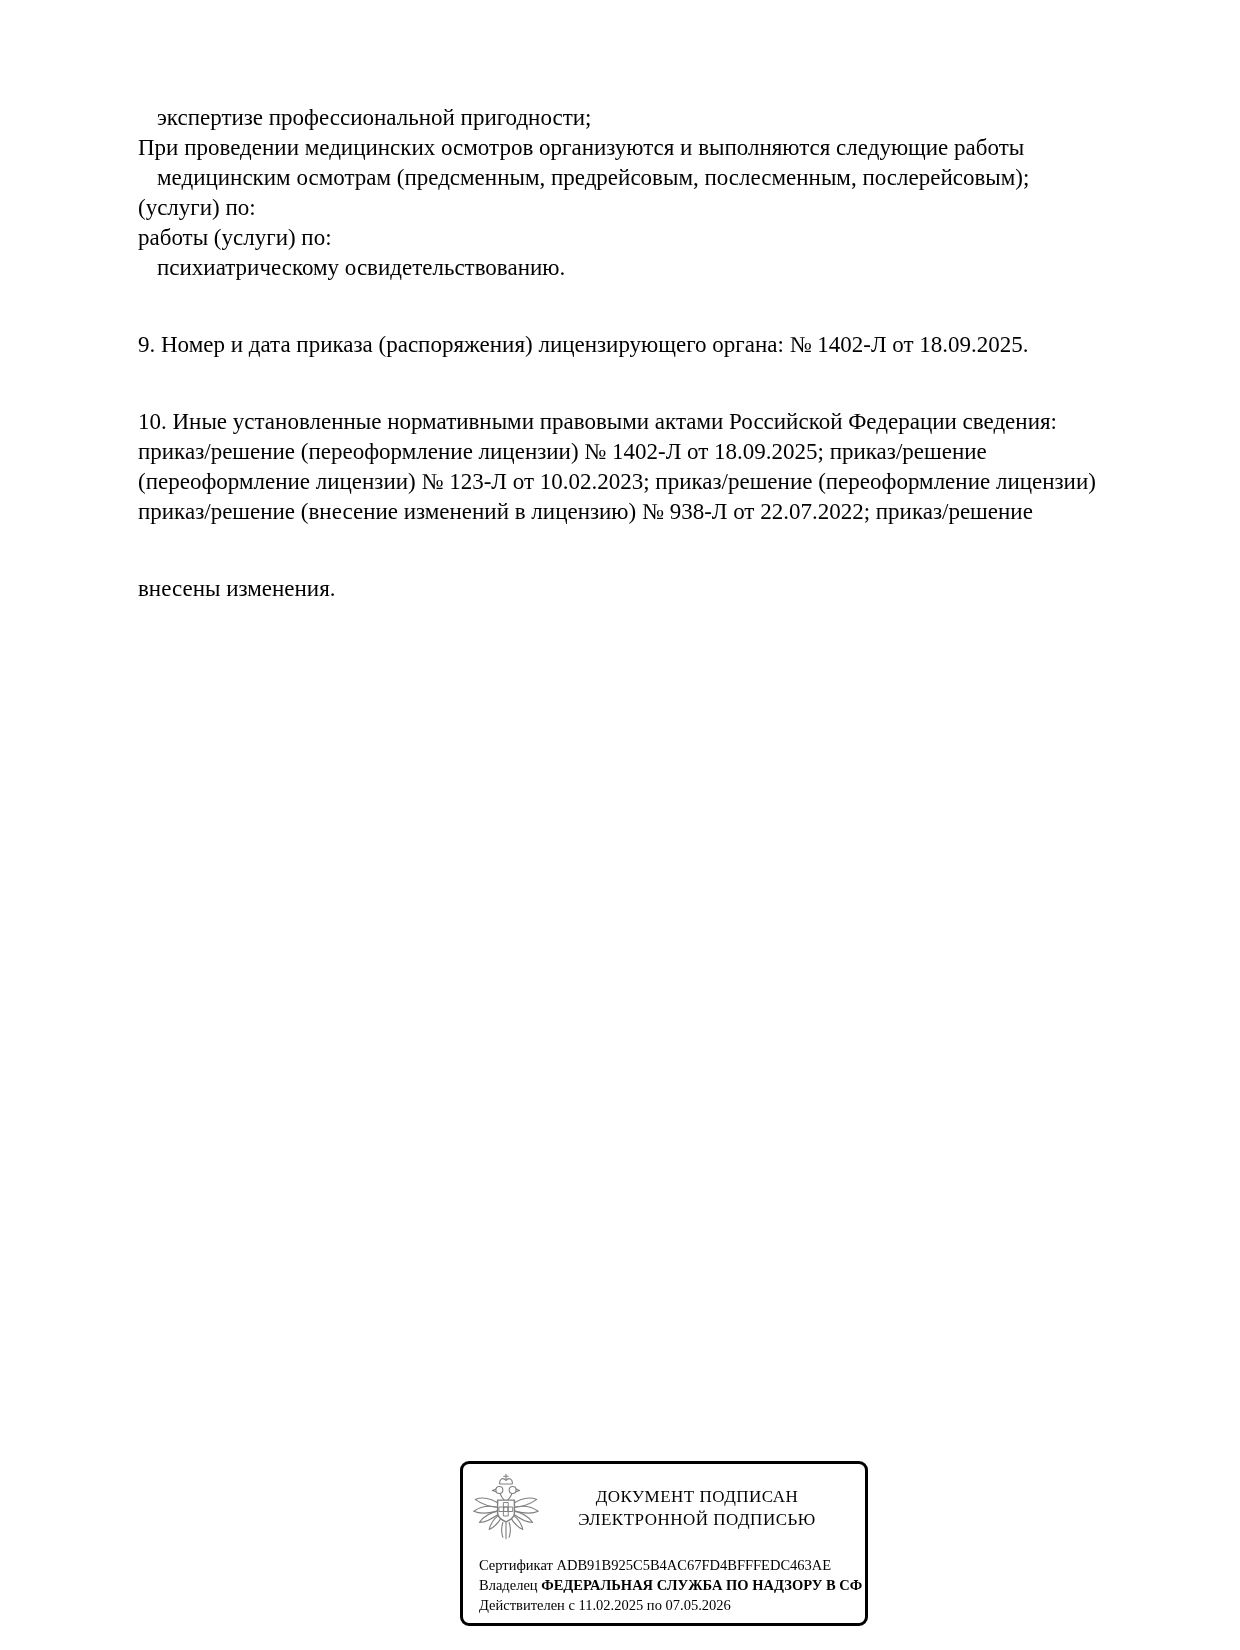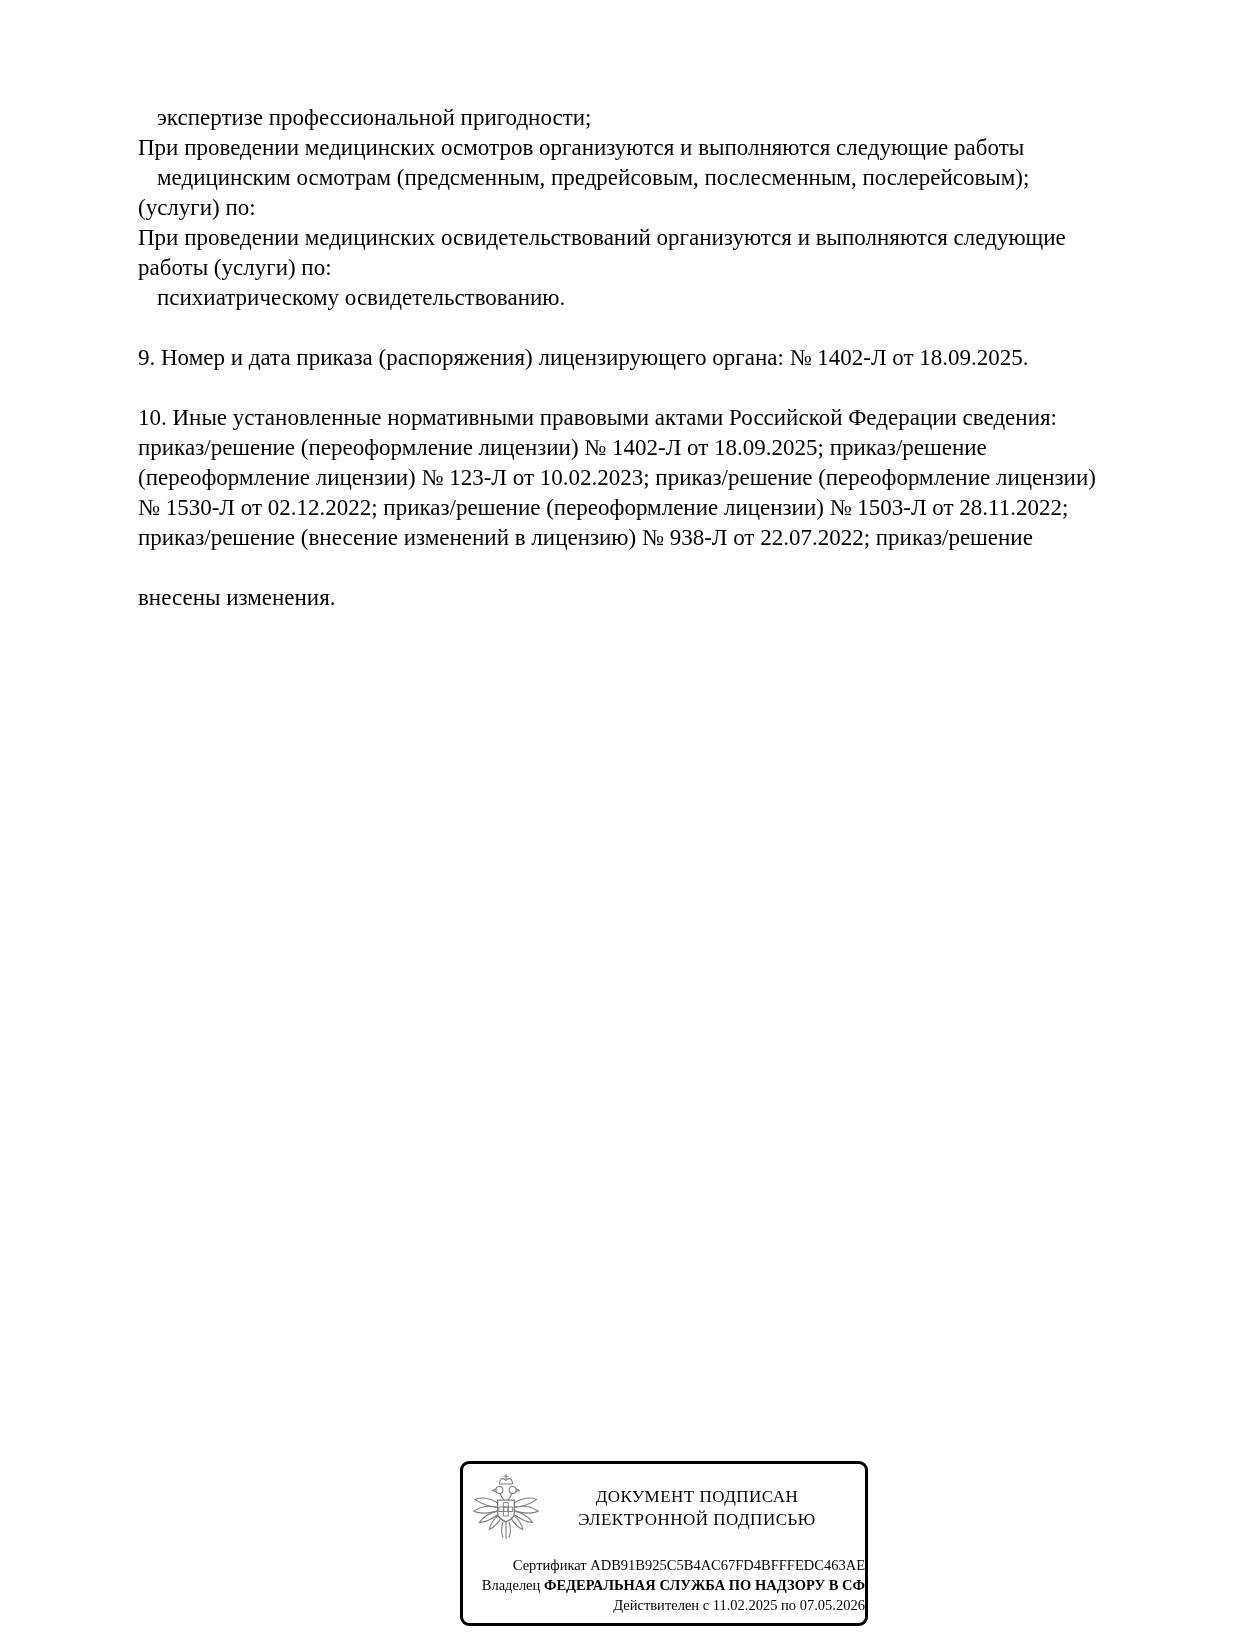--- a/index.html
+++ b/index.html
@@ -17,21 +17,21 @@
     overflow: hidden;
   }
   .doc-text {
     position: absolute;
     left: 138px;
     top: 103px;
     font-size: 23px;
     line-height: 30px;
   }
   .para { margin: 0; }
-  .para + .para { margin-top: 30px; }
+  .para + .para { margin-top: 47px; }
   .line { white-space: nowrap; }
   .line.indent { padding-left: 19px; }
 
   
   .stamp {
     position: absolute;
     left: 460px;
     top: 1461px;
     width: 408px;
     height: 165px;
@@ -54,55 +54,52 @@
   }
   .stamp-title {
     flex: 1 1 auto;
     text-align: center;
     font-size: 17px;
     line-height: 23px;
     letter-spacing: 0.5px;
   }
   .stamp-details {
     margin-top: 8px;
-    padding-left: 1px;
+    padding-left: 16px;
     font-size: 14.5px;
     line-height: 20px;
-    text-align: right;
   }
   .stamp-row { white-space: nowrap; }
   .stamp-label { margin-right: 0.25em; }
   .stamp-owner-value { font-weight: bold; }
 </style>
 </head>
 <body>
 
 <div class="page">
 
   <div class="doc-text">
 
     <div class="para">
       <div class="line indent">экспертизе профессиональной пригодности;</div>
       <div class="line">При проведении медицинских осмотров организуются и выполняются следующие работы</div>
       <div class="line indent">медицинским осмотрам (предсменным, предрейсовым, послесменным, послерейсовым);</div>
       <div class="line">(услуги) по:</div>
-      <div class="line">При проведении медицинских освидетельствований организуются и выполняются следующие</div>
       <div class="line">работы (услуги) по:</div>
       <div class="line indent">психиатрическому освидетельствованию.</div>
     </div>
 
     <div class="para">
       <div class="line">9. Номер и дата приказа (распоряжения) лицензирующего органа: № 1402-Л от 18.09.2025.</div>
     </div>
 
     <div class="para">
       <div class="line">10. Иные установленные нормативными правовыми актами Российской Федерации сведения:</div>
       <div class="line">приказ/решение (переоформление лицензии) № 1402-Л от 18.09.2025; приказ/решение</div>
       <div class="line">(переоформление лицензии) № 123-Л от 10.02.2023; приказ/решение (переоформление лицензии)</div>
-      <div class="line">№ 1530-Л от 02.12.2022; приказ/решение (переоформление лицензии) № 1503-Л от 28.11.2022;</div>
       <div class="line">приказ/решение (внесение изменений в лицензию) № 938-Л от 22.07.2022; приказ/решение</div>
     </div>
 
     <div class="para">
       <div class="line">внесены изменения.</div>
     </div>
 
   </div>
 
   <div class="stamp">

